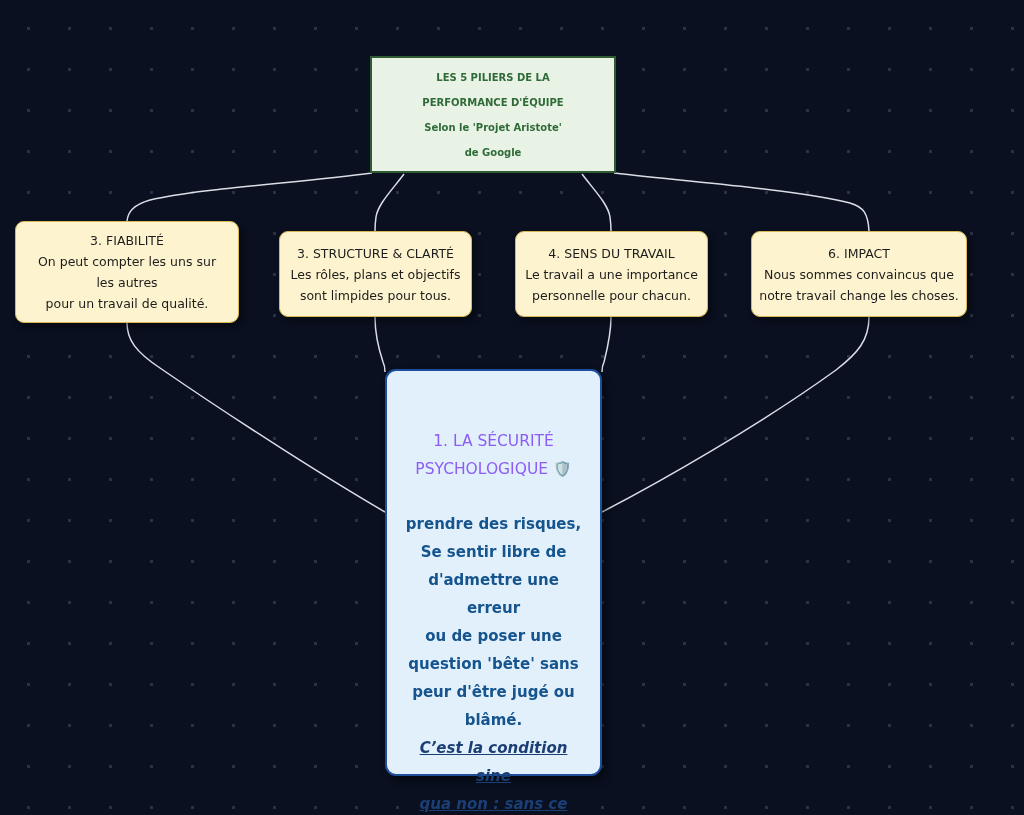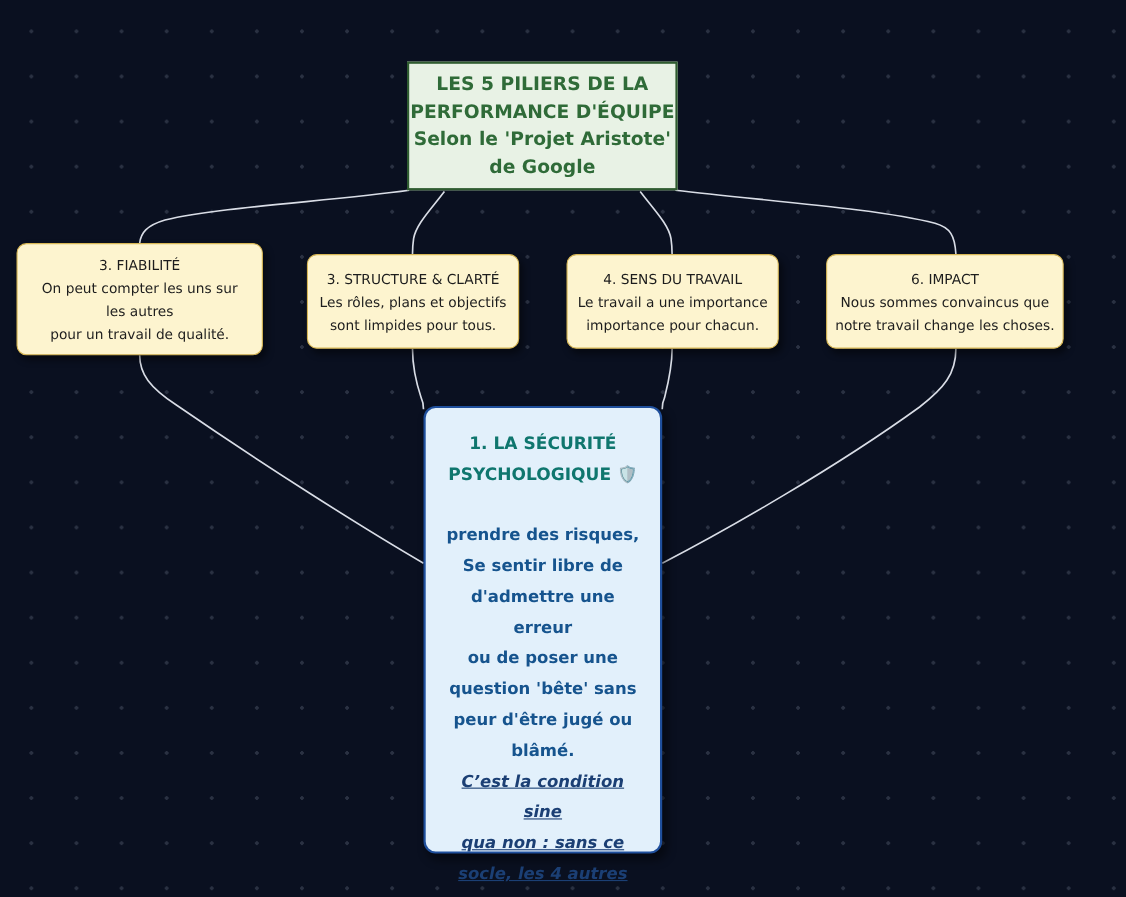--- a/index.html
+++ b/index.html
@@ -43,21 +43,21 @@
   
   .node-root {
     left: 370px;
     top: 56px;
     width: 246px;
     height: 117px;
     background: #e8f2e5;
     border: 2px solid #2f5c30;
     color: #2f6b38;
     font-weight: bold;
-    font-size: 17px;
+    font-size: 10px;
     line-height: 25px;
     display: flex;
     flex-direction: column;
     align-items: center;
     justify-content: center;
     padding: 4px 10px;
   }
   .node-root .ln { display: block; white-space: nowrap; }
 
   
@@ -100,24 +100,25 @@
     border-radius: 11px;
     box-shadow: 4px 5px 9px rgba(0,0,0,0.45);
     color: #14386e;
     display: flex;
     flex-direction: column;
     align-items: center;
     padding: 18px 14px 14px;
     box-sizing: border-box;
   }
   .node-focus .focus-title {
-    font-weight: bold;
+    font-weight: normal;
     font-size: 15.5px;
     line-height: 28px;
-    color: #0f766e;
+    color: #8b5cf6;
+    margin-top: 38px;
   }
   .node-focus .focus-title .ln { display: block; }
   .shield-glyph {
     font-size: 15px;
     line-height: 1;
   }
   .node-focus .focus-body {
     font-weight: bold;
     font-size: 15px;
     line-height: 28px;
@@ -173,21 +174,21 @@
     <div class="body">
       <span class="ln">Les rôles, plans et objectifs</span>
       <span class="ln">sont limpides pour tous.</span>
     </div>
   </div>
 
   <div class="node node-pillar" id="pillar-4">
     <div class="title">4. SENS DU TRAVAIL</div>
     <div class="body">
       <span class="ln">Le travail a une importance</span>
-      <span class="ln">importance pour chacun.</span>
+      <span class="ln">personnelle pour chacun.</span>
     </div>
   </div>
 
   <div class="node node-pillar" id="pillar-5">
     <div class="title">6. IMPACT</div>
     <div class="body">
       <span class="ln">Nous sommes convaincus que</span>
       <span class="ln">notre travail change les choses.</span>
     </div>
   </div>

